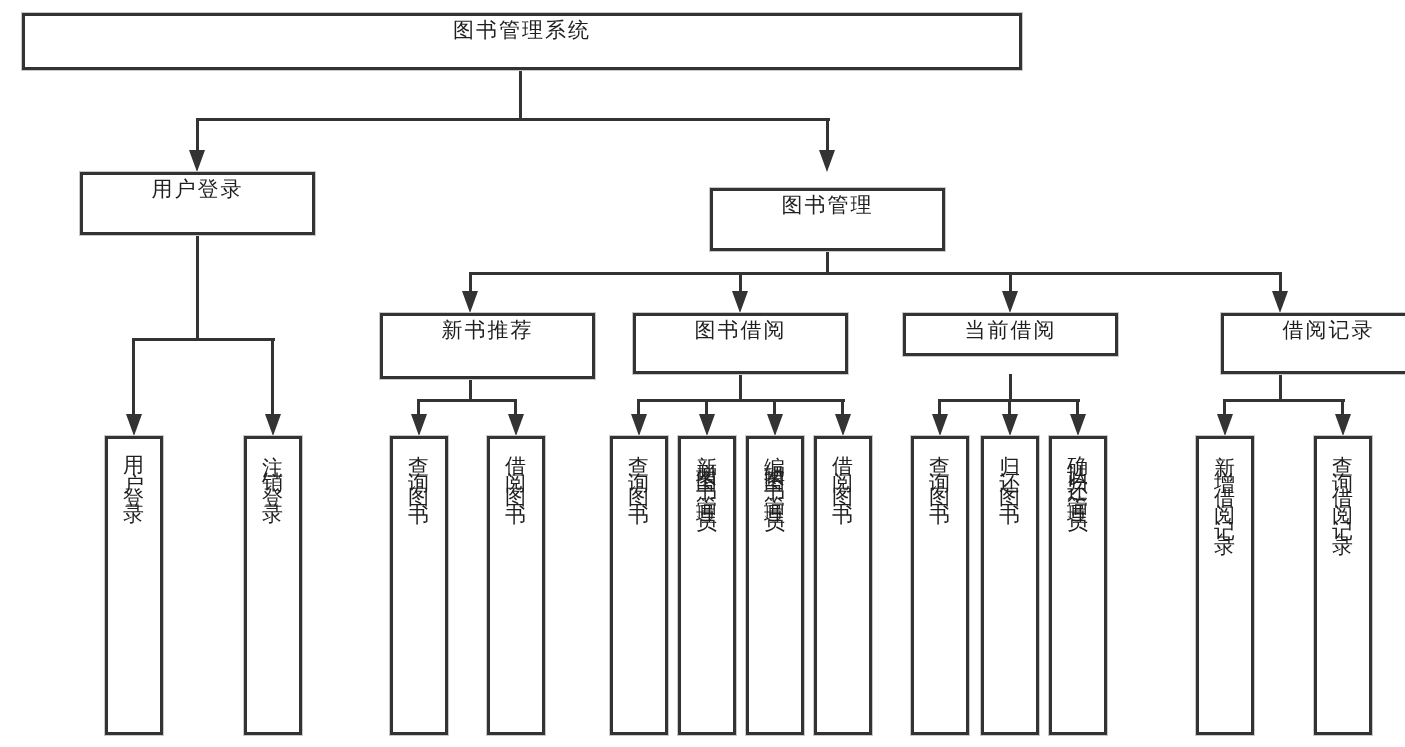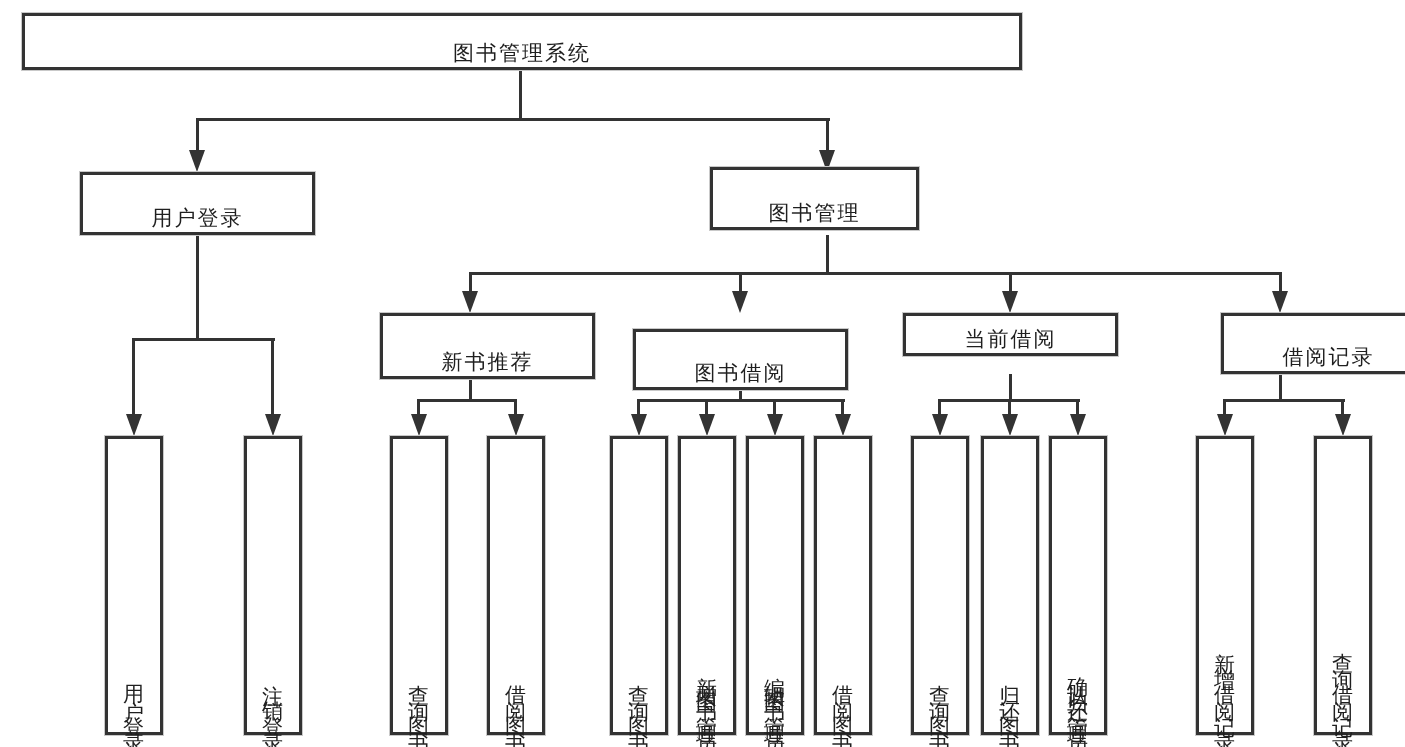--- a/index.html
+++ b/index.html
@@ -1,21 +1,21 @@
 <!DOCTYPE html>
 <html><head>
 <meta charset="utf-8">
 <style>
   * { margin:0; padding:0; box-sizing:border-box; }
   html,body { width:1405px; height:747px; background:#ffffff; overflow:hidden;
     font-family:"Liberation Sans", sans-serif; }
   .canvas { position:absolute; left:0; top:0; width:1405px; height:747px; }
 
   .node { position:absolute; background:#ffffff; border:3px solid #333333;
-    box-shadow:0 0 0 1px #c9c9c9; display:flex; align-items:flex-end; justify-content:center;
+    box-shadow:0 0 0 1px #c9c9c9; display:flex; align-items:flex-start; justify-content:center;
     color:#1f1f1f; }
   .node .lbl { font-size:21px; letter-spacing:2px; white-space:nowrap; }
 
   .leaf .vtext { writing-mode:vertical-rl; text-orientation:mixed;
     font-size:21px; letter-spacing:16px; line-height:1; }
   .leaf .vtext.long { letter-spacing:8px; }
 
   .hline, .vline { position:absolute; background:#333333; }
   .hline { height:3px; }
   .vline { width:3px; }
@@ -92,29 +92,29 @@
   <div class="arrow" style="left:1335px;top:414px;"></div>
 
   <div class="node" style="left:22px;top:13px;width:1000px;height:57px;">
     <span class="lbl">图书管理系统</span>
   </div>
 
   <div class="node" style="left:80px;top:172px;width:235px;height:63px;">
     <span class="lbl">用户登录</span>
   </div>
 
-  <div class="node" style="left:710px;top:167px;width:209px;height:63px;">
+  <div class="node" style="left:710px;top:188px;width:235px;height:63px;">
     <span class="lbl">图书管理</span>
   </div>
 
   <div class="node" style="left:380px;top:313px;width:215px;height:66px;">
     <span class="lbl">新书推荐</span>
   </div>
 
-  <div class="node" style="left:633px;top:313px;width:215px;height:61px;margin-top:16px;">
+  <div class="node" style="left:633px;top:313px;width:215px;height:61px;">
     <span class="lbl">图书借阅</span>
   </div>
 
   <div class="node" style="left:903px;top:313px;width:215px;height:43px;">
     <span class="lbl">当前借阅</span>
   </div>
 
   <div class="node" style="left:1173px;top:313px;width:215px;height:61px;margin-left:48px;">
     <span class="lbl">借阅记录</span>
   </div>

